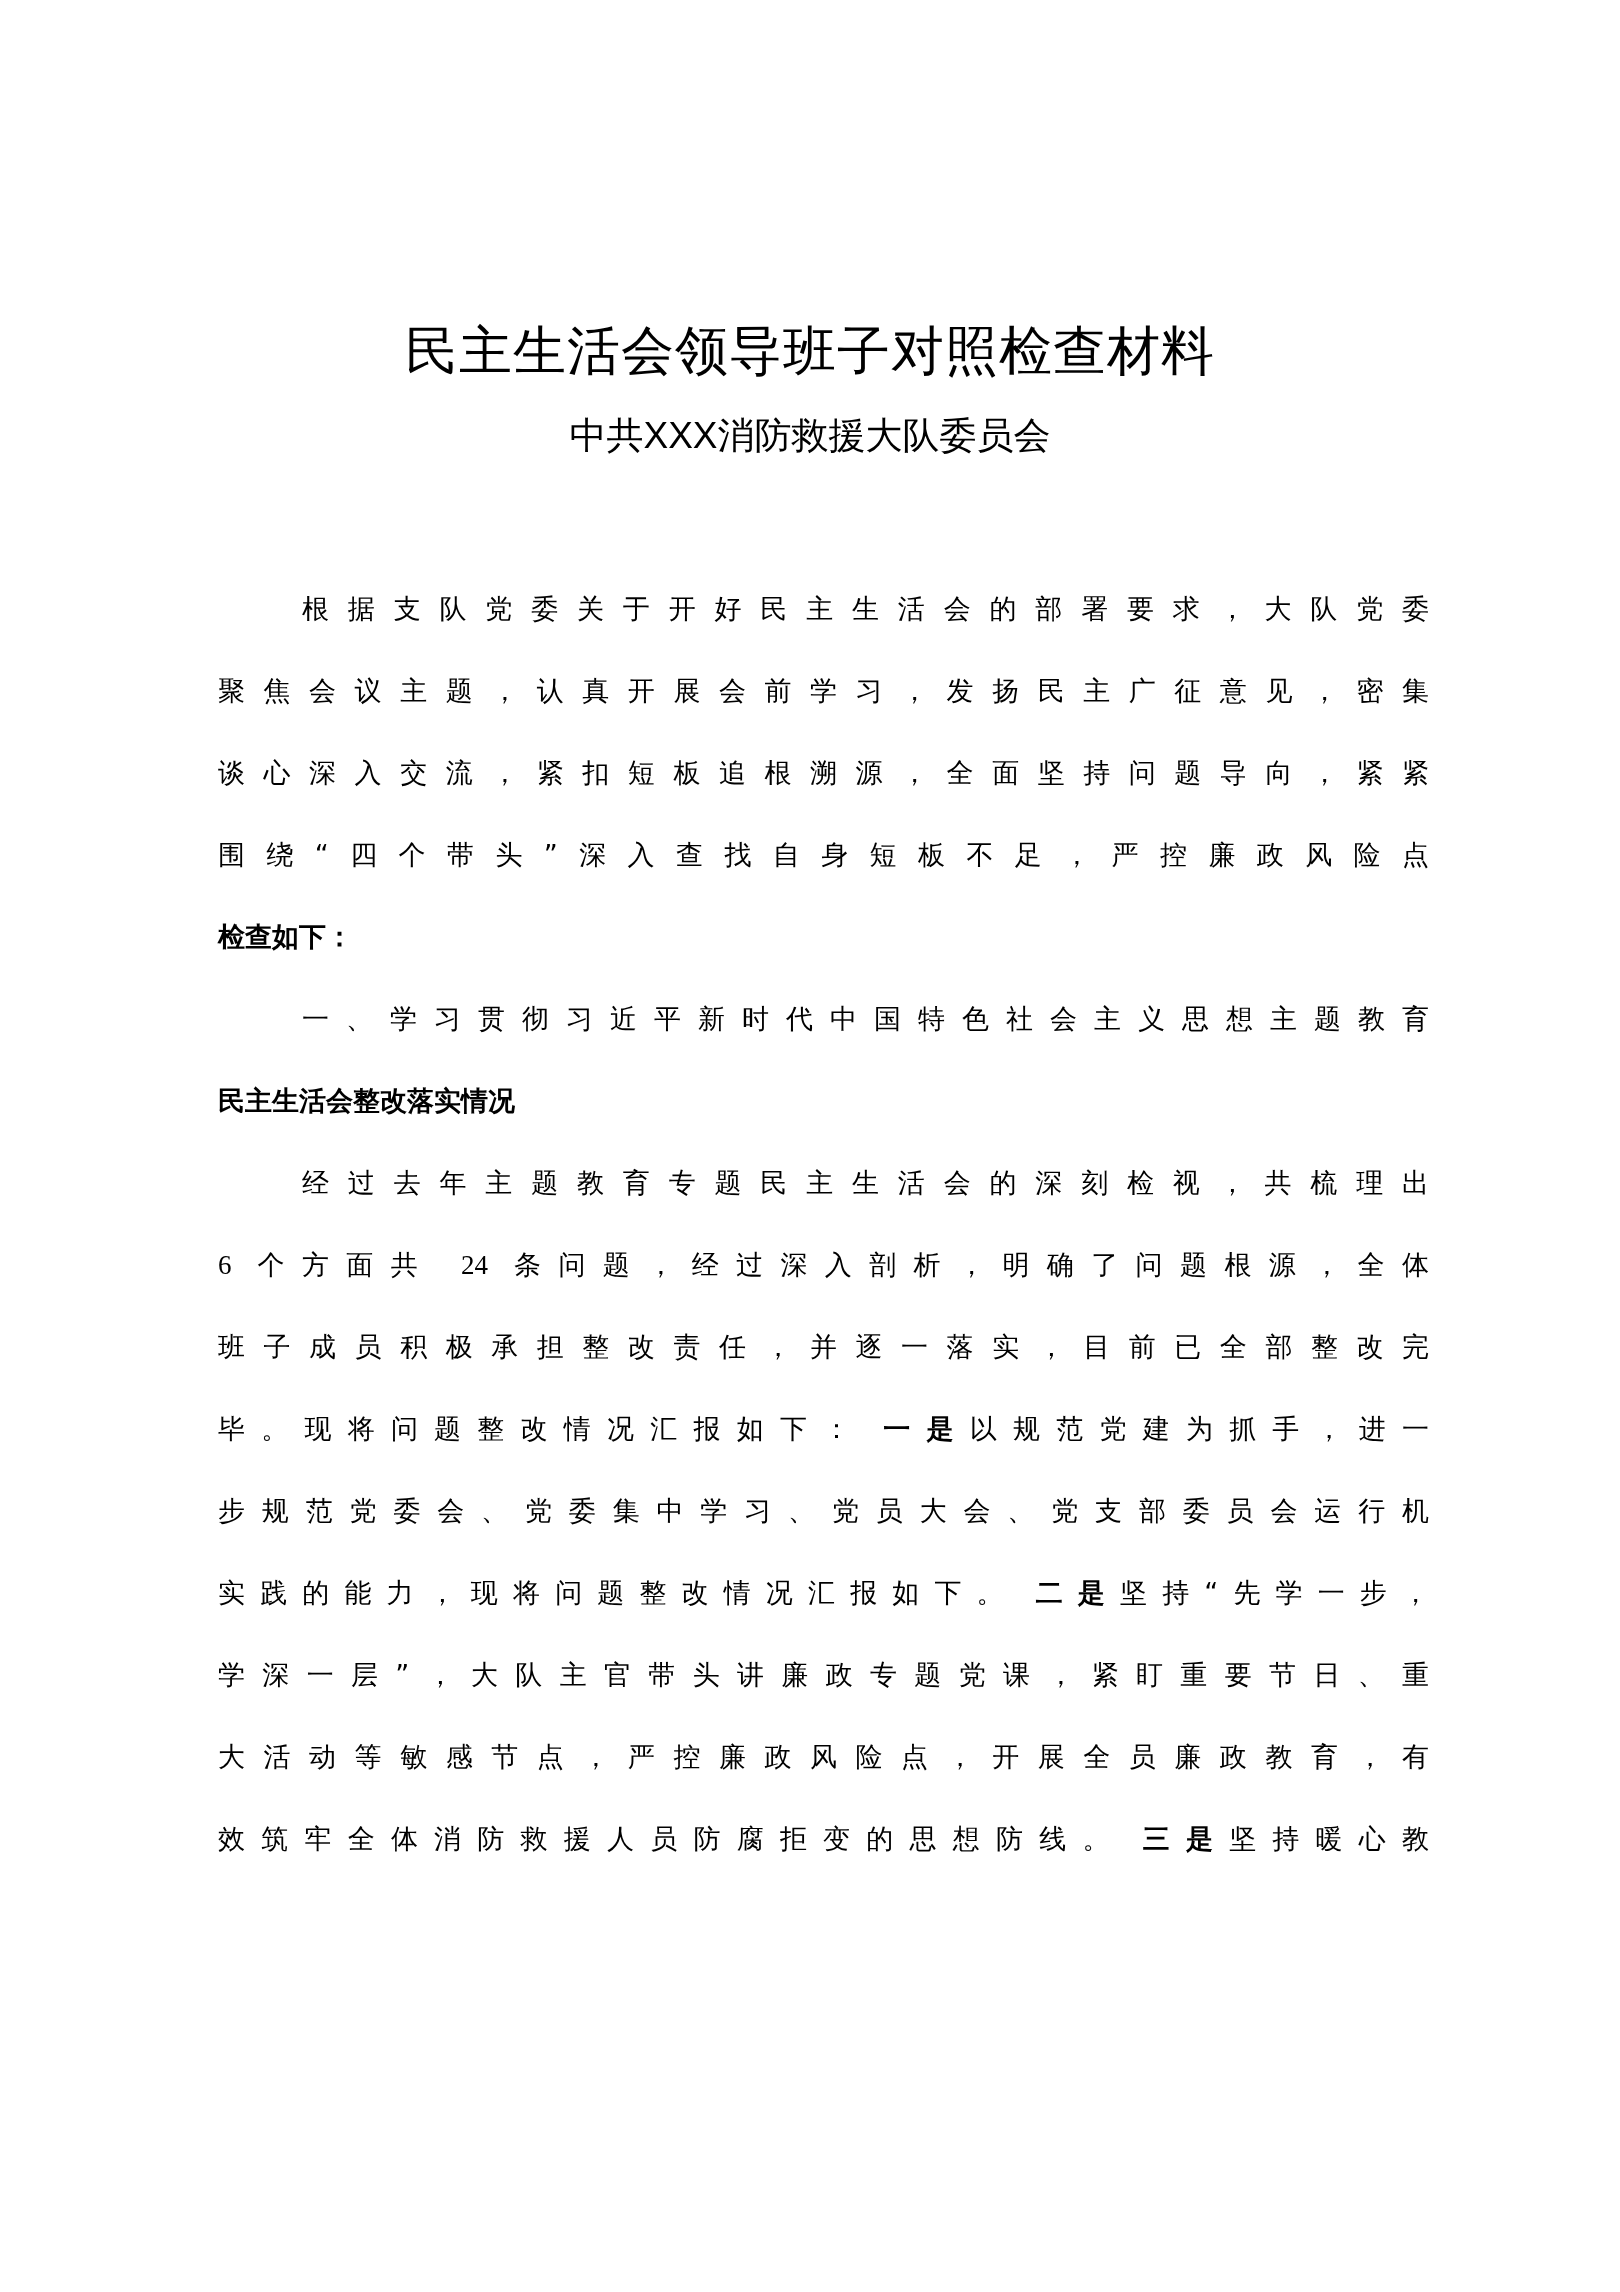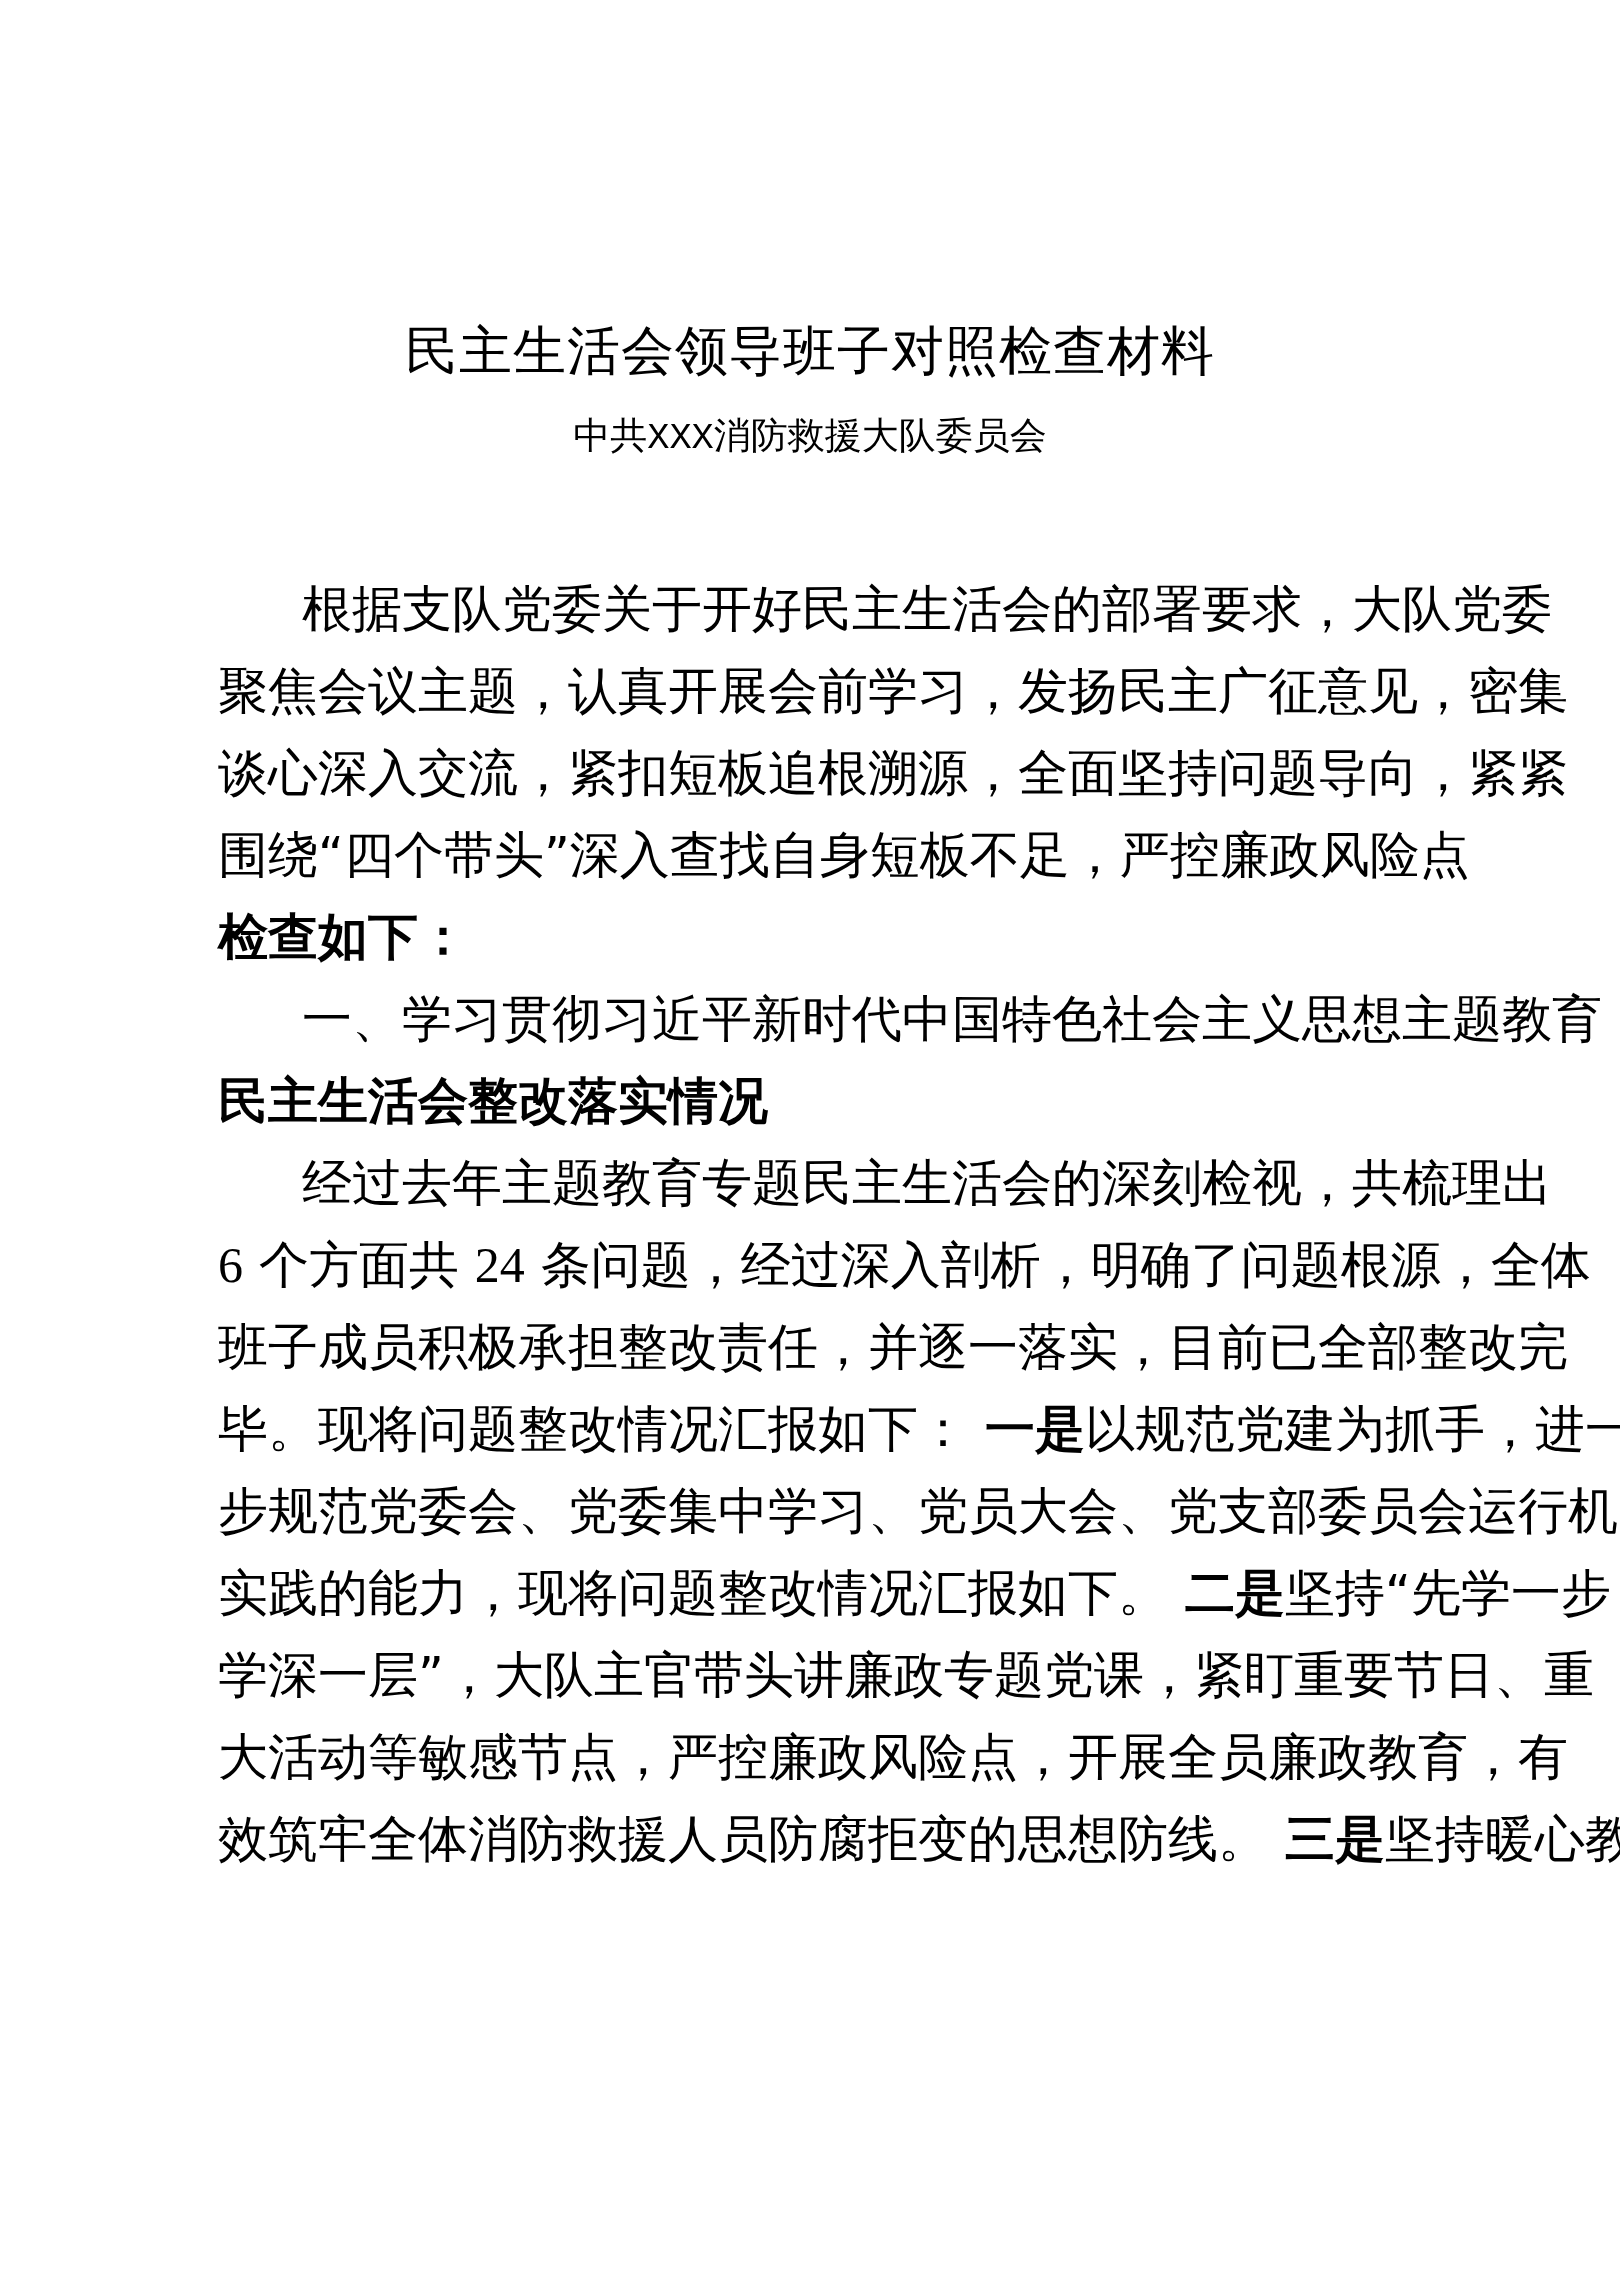--- a/index.html
+++ b/index.html
@@ -10,24 +10,24 @@
   }
   .page { position: absolute; left: 0; top: 0; width: 1384px; height: 2293px; background: #fff; }
   .title {
     position: absolute; left: 0; width: 1620px; top: 316px;
     text-align: center; font-size: 53px; line-height: 69px; letter-spacing: 1px;
   }
   .subtitle {
     position: absolute; left: 0; width: 1620px; top: 410px;
     text-align: center; font-size: 37px; line-height: 51px;
   }
-  .subtitle .latin { font-family: Liberation Mono, monospace; }
+  .subtitle .latin { font-family: Liberation Sans, sans-serif; }
   .body {
     position: absolute; left: 218px; top: 568px; width: 1211px;
-    font-size: 50px; line-height: 82px;
+    font-size: 27px; line-height: 82px;
   }
   .line { display: block; white-space: nowrap; text-align: justify; text-align-last: justify; height: 82px; }
   .line.last { text-align-last: left; font-weight: bold; }
   .line.indent { padding-left: 84px; }
   .num { font-family: "Liberation Serif", "DejaVu Serif", serif; }
   b { font-weight: bold; margin-left: 17px; }
 </style>
 </head>
 <body>
 

